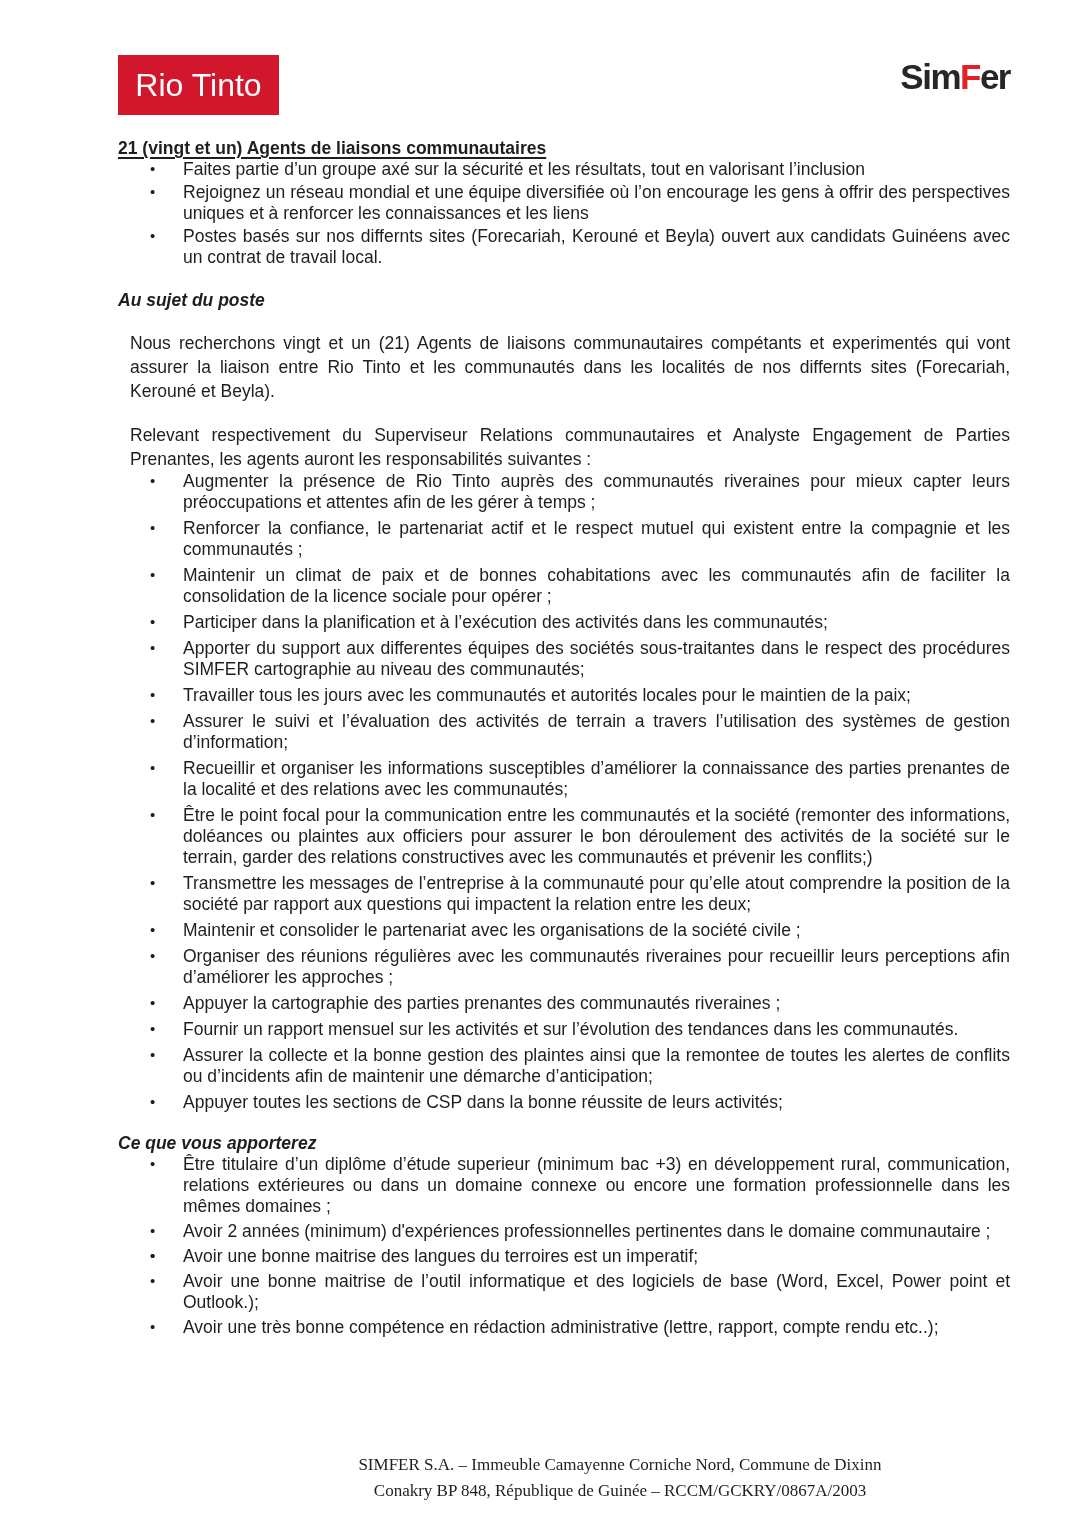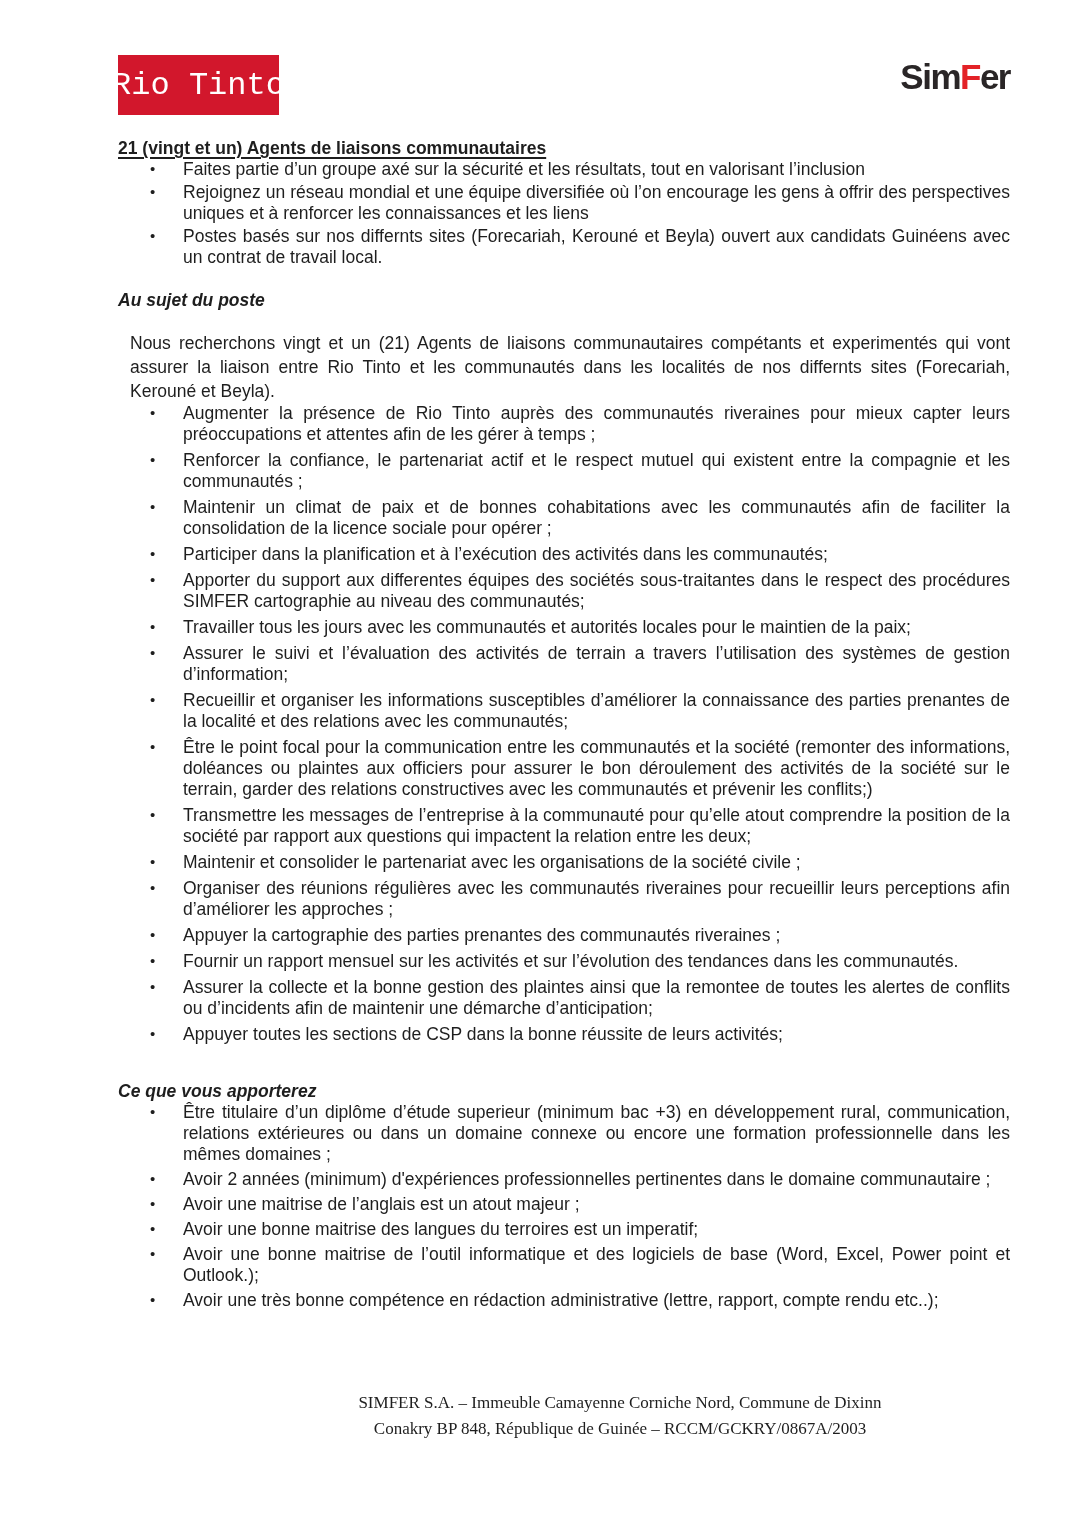--- a/index.html
+++ b/index.html
@@ -17,21 +17,21 @@
   .content { margin: 0 76px 0 118px; }
 
   
   .header { display: flex; justify-content: space-between; align-items: flex-start; height: 60px; }
   .rt-logo {
     width: 161px; height: 60px;
     background: var(--riotinto-red, #d2172c);
     display: flex; align-items: center; justify-content: center;
   }
   .rt-text {
-    font-family: Liberation Mono, monospace;
+    font-family: Liberation Sans, sans-serif;
     font-size: 32px; color: #ffffff; letter-spacing: 0px; white-space: nowrap;
   }
   .simfer-logo {
     font-size: 35px; font-weight: 700; letter-spacing: -1.5px;
     color: #2a2627; margin-top: 2px; white-space: nowrap; text-align: center;
   }
   .simfer-f { color: var(--simfer-red, #e32227); }
 
   
   .title {
@@ -51,29 +51,29 @@
   .intro { margin-top: 17px; }
   .intro li + li { margin-top: 2px; }
   .resp { margin-top: 22px; }
   .resp li + li { margin-top: 5px; }
   .qual { margin-top: 19px; }
   .qual li + li { margin-top: 4px; }
 
   
   .heading { font-size: 17.5px; font-weight: 700; line-height: 21px; margin: 0; font-style: italic; }
   .h-about { margin-top: 22px; }
-  .h-req { margin-top: 36px; }
+  .h-req { margin-top: 20px; }
   .para {
     margin: 20px 0 0 12px; text-align: justify;
     font-size: 17.5px; line-height: 24px;
   }
 
   
   .footer {
-    position: absolute; top: 1390px; left: 154px; width: 932px;
+    position: absolute; top: 1452px; left: 154px; width: 932px;
     text-align: center;
     font-family: "Liberation Serif", serif;
     font-size: 17px; line-height: 26px; color: #1e1e1e;
   }
 </style>
 </head>
 <body>
 
 <div class="page">
   <div class="content">
@@ -92,20 +92,21 @@
         <li><span class="marker">•</span><span>Faites partie d’un groupe axé sur la sécurité et les résultats, tout en valorisant l’inclusion</span></li>
 
         <li><span class="marker">•</span><span>Rejoignez un réseau mondial et une équipe diversifiée où l’on encourage les gens à offrir des perspectives uniques et à renforcer les connaissances et les liens</span></li>
 
         <li><span class="marker">•</span><span>Postes basés sur nos differnts sites (Forecariah, Kerouné et Beyla) ouvert aux candidats Guinéens avec un contrat de travail local.</span></li>
       </ul>
 
     <h2 class="heading h-about">Au sujet du poste</h2>
 
     <p class="para">Nous recherchons vingt et un (21) Agents de liaisons communautaires compétants et experimentés qui vont assurer la liaison entre Rio Tinto et les communautés dans les localités de nos differnts sites (Forecariah, Kerouné et Beyla).</p>
+    <p class="para">Relevant respectivement du Superviseur Relations communautaires et Analyste Engagement de Parties Prenantes, les agents auront les responsabilités suivantes :</p>
 
     <ul class="list resp">
 
         <li><span class="marker">•</span><span>Augmenter la présence de Rio Tinto auprès des communautés riveraines pour mieux capter leurs préoccupations et attentes afin de les gérer à temps ;</span></li>
 
         <li><span class="marker">•</span><span>Renforcer la confiance, le partenariat actif et le respect mutuel qui existent entre la compagnie et les communautés ;</span></li>
 
         <li><span class="marker">•</span><span>Maintenir un climat de paix et de bonnes cohabitations avec les communautés afin de faciliter la consolidation de la licence sociale pour opérer ;</span></li>
 
         <li><span class="marker">•</span><span>Participer dans la planification et à l’exécution des activités dans les communautés;</span></li>
@@ -136,21 +137,21 @@
       </ul>
 
     <h2 class="heading h-req">Ce que vous apporterez</h2>
 
     <ul class="list qual">
 
         <li><span class="marker">•</span><span>Être titulaire d’un diplôme d’étude superieur (minimum bac +3) en développement rural, communication, relations extérieures ou dans un domaine connexe ou encore une formation professionnelle dans les mêmes domaines ;</span></li>
 
         <li><span class="marker">•</span><span>Avoir 2 années (minimum) d'expériences professionnelles pertinentes dans le domaine communautaire ;</span></li>
 
-        <li><span class="marker">•</span><span>Avoir une maitrise de l’anglais est un atout majeur ;</span></li>
+        <li><span class="marker">•</span></li>
 
         <li><span class="marker">•</span><span>Avoir une bonne maitrise des langues du terroires est un imperatif;</span></li>
 
         <li><span class="marker">•</span><span>Avoir une bonne maitrise de l’outil informatique et des logiciels de base (Word, Excel, Power point et Outlook.);</span></li>
 
         <li><span class="marker">•</span><span>Avoir une très bonne compétence en rédaction administrative (lettre, rapport, compte rendu etc..);</span></li>
       </ul>
 
   </div>
 

